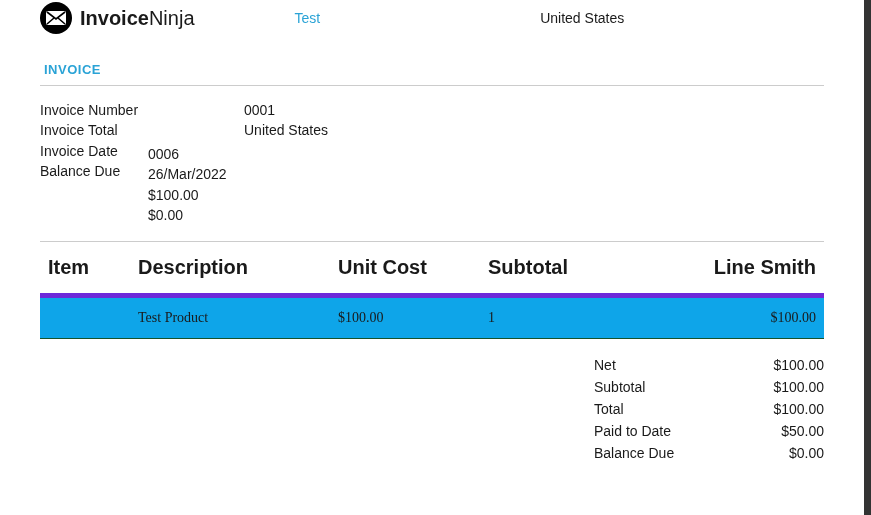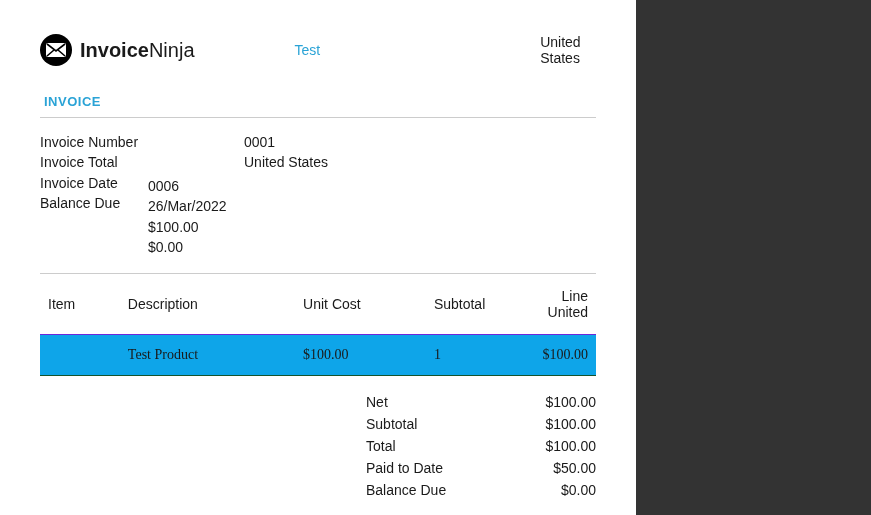--- a/index.html
+++ b/index.html
@@ -7,24 +7,24 @@
     background: #333;
     font-family: -apple-system, BlinkMacSystemFont, "Segoe UI", Helvetica, Arial, sans-serif;
     font-size: 14px;
     color: #1a1a1a;
     width: 871px;
     height: 515px;
     overflow: hidden;
   }
   .page {
     background: #fff;
-    width: 636px;
+    width: 864px;
     height: 515px;
     margin-left: 0;
-    padding: 34px 40px 40px 40px;
+    padding: 2px 40px 40px 40px;
   }
   .header {
     display: flex;
     align-items: center;
     margin-bottom: 28px;
   }
   .logo {
     display: flex;
     align-items: center;
     gap: 8px;
@@ -68,24 +68,24 @@
   .meta-client { line-height: 1.45; }
   .bold { font-weight: 700; }
   .hr2 { border: none; border-top: 1px solid #ccc; margin: 16px 0 0 0; }
   table.items {
     width: 100%;
     border-collapse: collapse;
     margin-top: 0;
   }
   table.items th {
     text-align: left;
-    font-weight: 400;
+    font-weight: 700;
     padding: 14px 8px;
-    font-size: 14px;
-    border-bottom: 1px solid #6d28d9;
+    font-size: 20px;
+    border-bottom: 5px solid #6d28d9;
   }
   table.items th.ral, table.items td.ral { text-align: right; }
   table.items td {
     padding: 12px 8px;
     background: #0ea5e9;
     border-bottom: 1px solid #14532d;
     font-family: Liberation Serif, serif;
   }
   .col-item { width: 90px; }
   .col-desc { width: 200px; }
@@ -151,21 +151,21 @@
 
   <hr class="hr2">
 
   <table class="items">
     <thead>
       <tr>
         <th class="col-item">Item</th>
         <th class="col-desc">Description</th>
         <th class="col-unit">Unit Cost</th>
         <th class="col-qty">Subtotal</th>
-        <th class="col-total ral">Line United</th>
+        <th class="col-total ral">Line Smith</th>
       </tr>
     </thead>
     <tbody>
       <tr>
         <td></td>
         <td>Test Product</td>
         <td>$100.00</td>
         <td>1</td>
         <td class="ral">$100.00</td>
       </tr>

